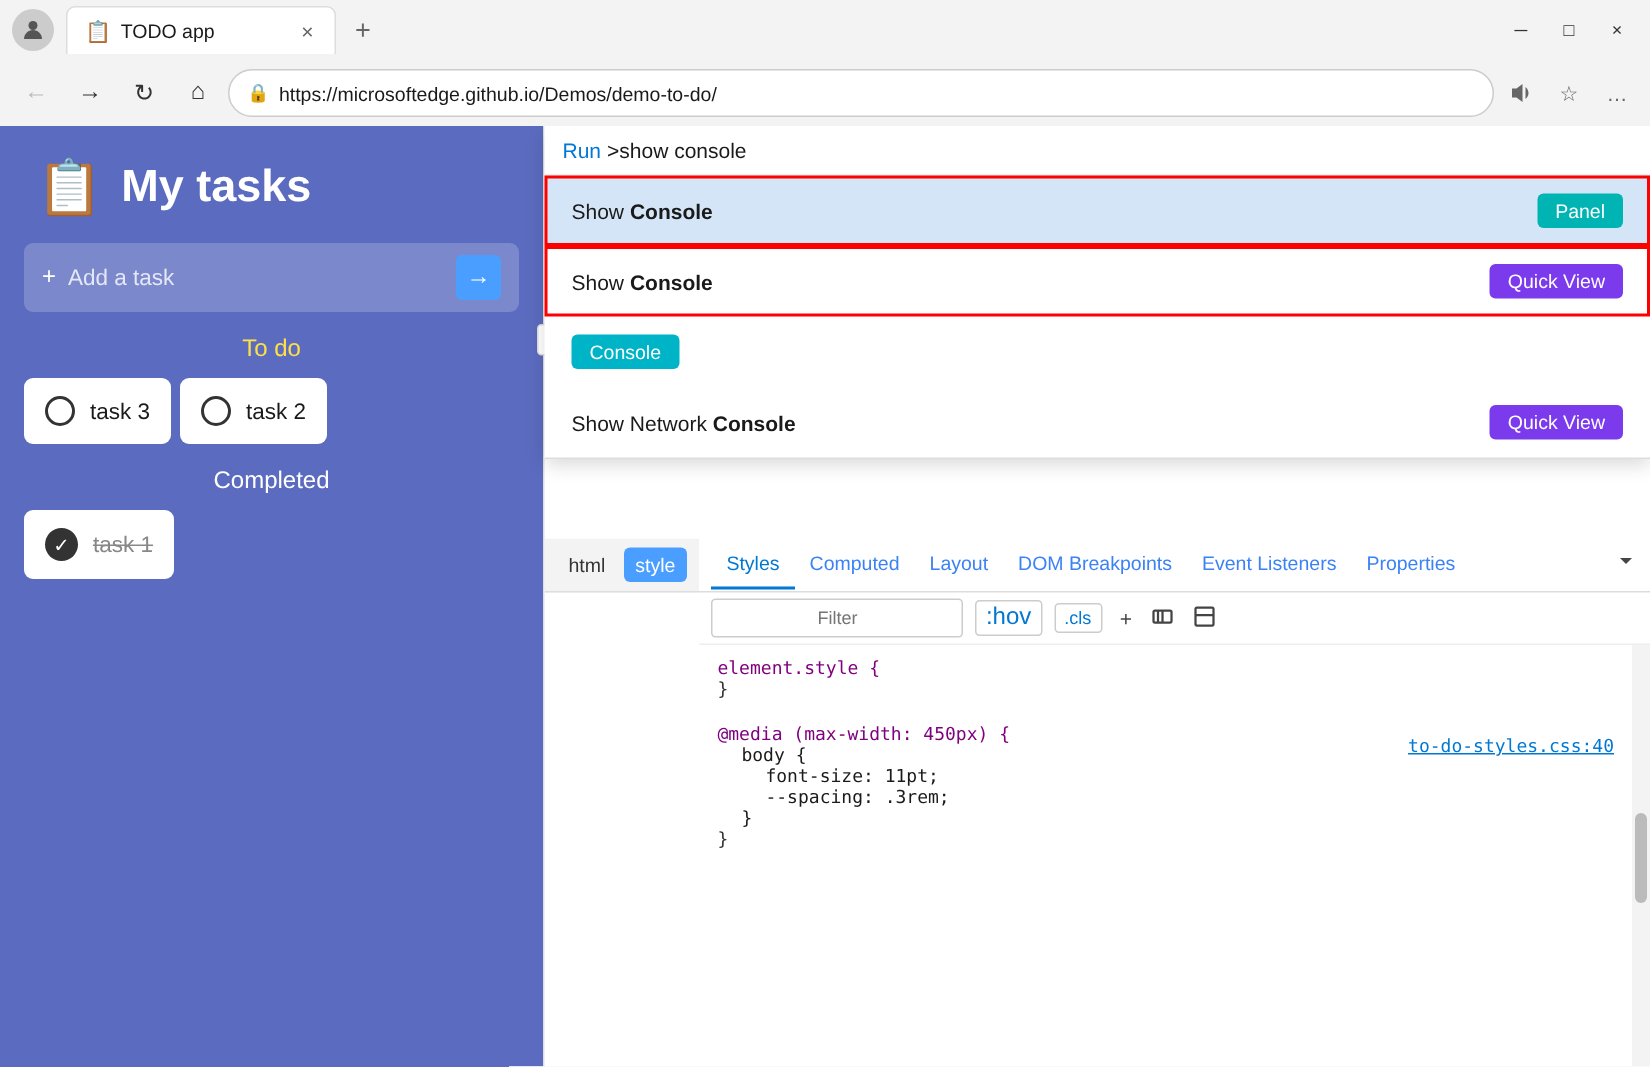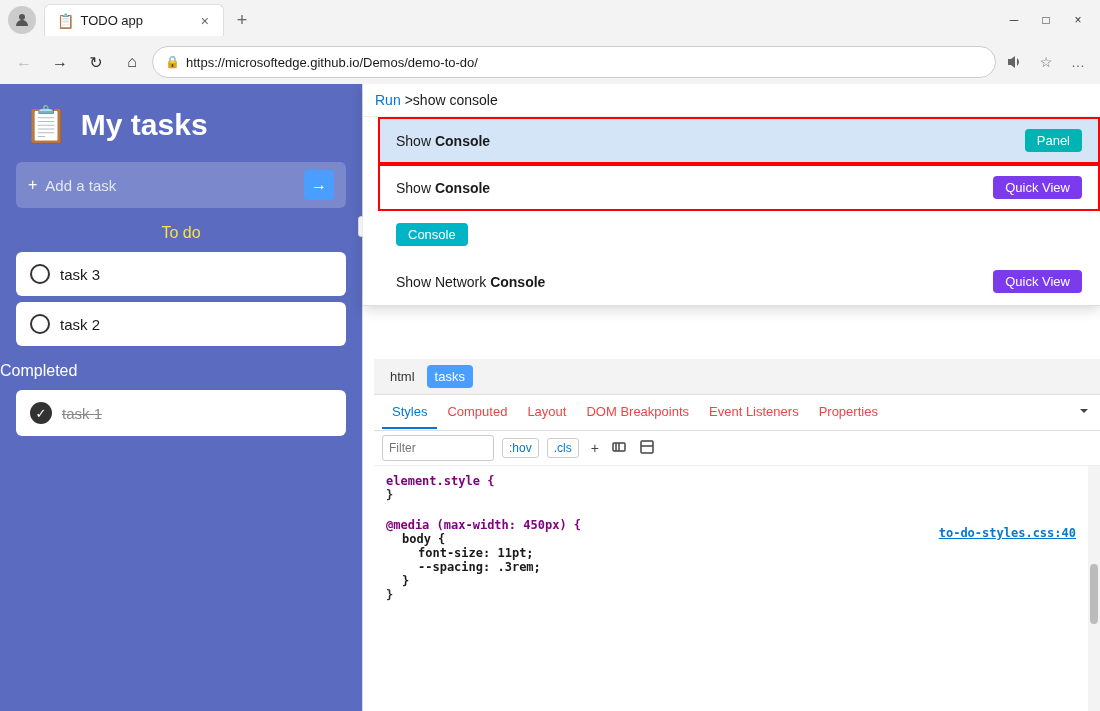--- a/index.html
+++ b/index.html
@@ -38,79 +38,79 @@
     .todo-header { padding: 20px 24px 16px; display: flex; align-items: center; gap: 12px; }
     .todo-icon { font-size: 36px; }
     .todo-title { font-size: 30px; font-weight: 700; color: white; }
     .todo-add-bar { margin: 0 16px 16px; display: flex; align-items: center; background: rgba(255,255,255,0.2); border-radius: 6px; padding: 8px 12px; gap: 8px; }
     .add-plus { color: white; font-size: 16px; }
     .add-input { flex: 1; background: transparent; border: none; color: #bef264; font-size: 15px; outline: none; }
     .add-input::placeholder { color: rgba(255,255,255,0.8); }
     .add-go-btn { width: 30px; height: 30px; background: #4a9eff; border-radius: 4px; display: flex; align-items: center; justify-content: center; color: white; font-size: 16px; cursor: pointer; }
 
     .todo-section-title { text-align: center; color: #fde047; font-size: 16px; margin-bottom: 10px; }
-    .todo-tasks { padding: 0 16px; display: flex; flex-direction: column; gap: 6px; }
+    .todo-tasks { padding: 0 16px; display: flex; flex-direction: row; gap: 6px; }
     .task-item { background: white; border-radius: 6px; padding: 12px 14px; display: flex; align-items: center; gap: 10px; }
     .task-circle { width: 20px; height: 20px; border: 2px solid #333; border-radius: 50%; flex-shrink: 0; }
     .task-text { font-size: 15px; color: #1a1a1a; }
     .task-item.completed { background: white; }
     .task-check { width: 22px; height: 22px; background: #333; border-radius: 50%; display: flex; align-items: center; justify-content: center; color: white; font-size: 13px; flex-shrink: 0; }
     .task-text.strikethrough { text-decoration: line-through; color: #888; }
 
     .completed-section { margin-top: 16px; }
-    .completed-title { color: white; font-size: 16px; margin-bottom: 10px; }
+    .completed-title { text-align: center; color: white; font-size: 16px; margin-bottom: 10px; }
 
     
     .devtools { flex: 1; background: white; display: flex; flex-direction: column; border-left: 1px solid #ddd; position: relative; }
 
     
     .devtools-toolbar { height: 44px; background: #f3f3f3; display: flex; align-items: center; padding: 0 4px; gap: 2px; border-bottom: 1px solid #ddd; }
     .dt-btn { width: 32px; height: 32px; display: flex; align-items: center; justify-content: center; font-size: 16px; color: #444; cursor: pointer; border-radius: 4px; }
     .dt-separator { width: 1px; height: 20px; background: #ccc; margin: 0 2px; }
     .dt-panel-label { font-size: 13px; color: #1a1a1a; padding: 0 8px; }
     .dt-more { margin-left: auto; display: flex; align-items: center; gap: 2px; }
 
     
     .command-overlay { position: absolute; top: 0; left: 0; right: 0; background: white; border-bottom: 1px solid #ddd; z-index: 100; box-shadow: 0 4px 12px rgba(0,0,0,0.15); }
     .command-input-row { display: flex; align-items: flex-end; padding: 8px 12px; border-bottom: 1px solid #eee; }
     .cmd-run-label { color: #0078d4; font-size: 14px; font-weight: 500; margin-right: 4px; }
     .cmd-input { flex: 1; border: none; outline: none; font-size: 14px; color: #1a1a1a; }
-    .command-item { display: flex; align-items: center; padding: 10px 16px; border: 2px solid transparent; cursor: pointer; margin-left: 15px; }
+    .command-item { display: flex; align-items: center; padding: 10px 16px; border: 2px solid transparent; cursor: pointer; }
     .command-item.selected { background: #d4e5f7; border: 2px solid #ff0000; }
     .command-item.bordered { border: 2px solid #ff0000; }
     .command-item-text { flex: 1; font-size: 14px; color: #1a1a1a; }
     .command-item-text strong { font-weight: 700; }
     .command-badge { padding: 4px 12px; border-radius: 4px; font-size: 13px; color: white; font-weight: 500; cursor: pointer; text-align: right; }
     .badge-teal { background: #00b4b4; }
     .badge-purple { background: #7c3aed; }
     .badge-cyan { background: #00b4c8; }
 
     
-    .devtools-bottom { flex: 1; display: flex; flex-direction: column; overflow: hidden; margin-left: 11px; }
+    .devtools-bottom { flex: 1; display: flex; flex-direction: row; overflow: hidden; }
 
     
     .html-breadcrumb { height: 36px; background: #f3f3f3; display: flex; align-items: center; padding: 0 8px; gap: 4px; border-bottom: 1px solid #ddd; font-size: 13px; color: #666; }
     .breadcrumb-item { padding: 4px 8px; border-radius: 4px; cursor: pointer; color: #333; font-size: 13px; }
     .breadcrumb-item.active { background: #4a9eff; color: white; }
 
     
     .styles-panel { display: flex; flex-direction: column; flex: 1; overflow: hidden; }
     .styles-tabs { display: flex; align-items: center; padding: 0 8px; border-bottom: 1px solid #ddd; height: 36px; }
-    .style-tab { padding: 8px 10px; font-size: 13px; color: #ef4444; cursor: pointer; border-bottom: 2px solid transparent; }
+    .style-tab { padding: 8px 10px; font-size: 13px; color: #3b82f6; cursor: pointer; border-bottom: 2px solid transparent; }
     .style-tab.active { color: #0078d4; border-bottom: 2px solid #0078d4; }
     .styles-tab-more { margin-left: auto; }
 
     .styles-filter-bar { display: flex; align-items: center; padding: 4px 8px; border-bottom: 1px solid #eee; gap: 8px; }
-    .filter-input { width: 112px; height: 26px; border: 1px solid #ccc; border-radius: 3px; padding: 0 6px; font-size: 12px; }
-    .filter-hov { font-size: 12px; color: #0078d4; padding: 2px 6px; border: 1px solid #ccc; border-radius: 3px; cursor: pointer; }
+    .filter-input { width: 168px; height: 26px; border: 1px solid #ccc; border-radius: 3px; padding: 0 6px; font-size: 12px; text-align: center; }
+    .filter-hov { font-size: 16px; color: #0078d4; padding: 2px 6px; border: 1px solid #ccc; border-radius: 3px; cursor: pointer; }
     .filter-cls { font-size: 12px; color: #0078d4; padding: 2px 6px; border: 1px solid #ccc; border-radius: 3px; cursor: pointer; }
     .filter-icons { display: flex; gap: 4px; align-items: center; }
     .filter-icon-btn { font-size: 14px; color: #444; cursor: pointer; padding: 2px 4px; }
 
-    .styles-content { flex: 1; overflow-y: auto; padding: 8px 12px; font-family: 'Consolas', monospace; font-size: 12px; color: #1a1a1a; position: relative; font-weight: bold; }
+    .styles-content { flex: 1; overflow-y: auto; padding: 8px 12px; font-family: 'Consolas', monospace; font-size: 12px; color: #1a1a1a; position: relative; }
     .style-rule { margin-bottom: 8px; }
     .style-selector { color: #800080; }
     .style-brace { color: #333; }
     .style-prop { color: #1a1a1a; margin-left: 16px; }
     .style-link { color: #0078d4; text-decoration: underline; cursor: pointer; position: absolute; right: 24px; }
 
     
     .scrollbar { position: absolute; right: 0; top: 0; bottom: 0; width: 12px; background: #f3f3f3; }
     .scrollbar-thumb { position: absolute; top: 40%; height: 60px; width: 8px; left: 2px; background: #bbb; border-radius: 4px; }
 
@@ -290,21 +290,21 @@
         <div class="command-item">
           <span class="command-item-text">Show Network <strong>Console</strong></span>
           <span class="command-badge badge-purple">Quick View</span>
         </div>
       </div>
 
       <div class="devtools-bottom" style="margin-top: 212px;">
 
         <div class="html-breadcrumb">
           <span class="breadcrumb-item">html</span>
-          <span class="breadcrumb-item active">tasks</span>
+          <span class="breadcrumb-item active">style</span>
         </div>
 
         <div class="styles-panel">
           <div class="styles-tabs">
             <span class="style-tab active">Styles</span>
             <span class="style-tab">Computed</span>
             <span class="style-tab">Layout</span>
             <span class="style-tab">DOM Breakpoints</span>
             <span class="style-tab">Event Listeners</span>
             <span class="style-tab">Properties</span>

